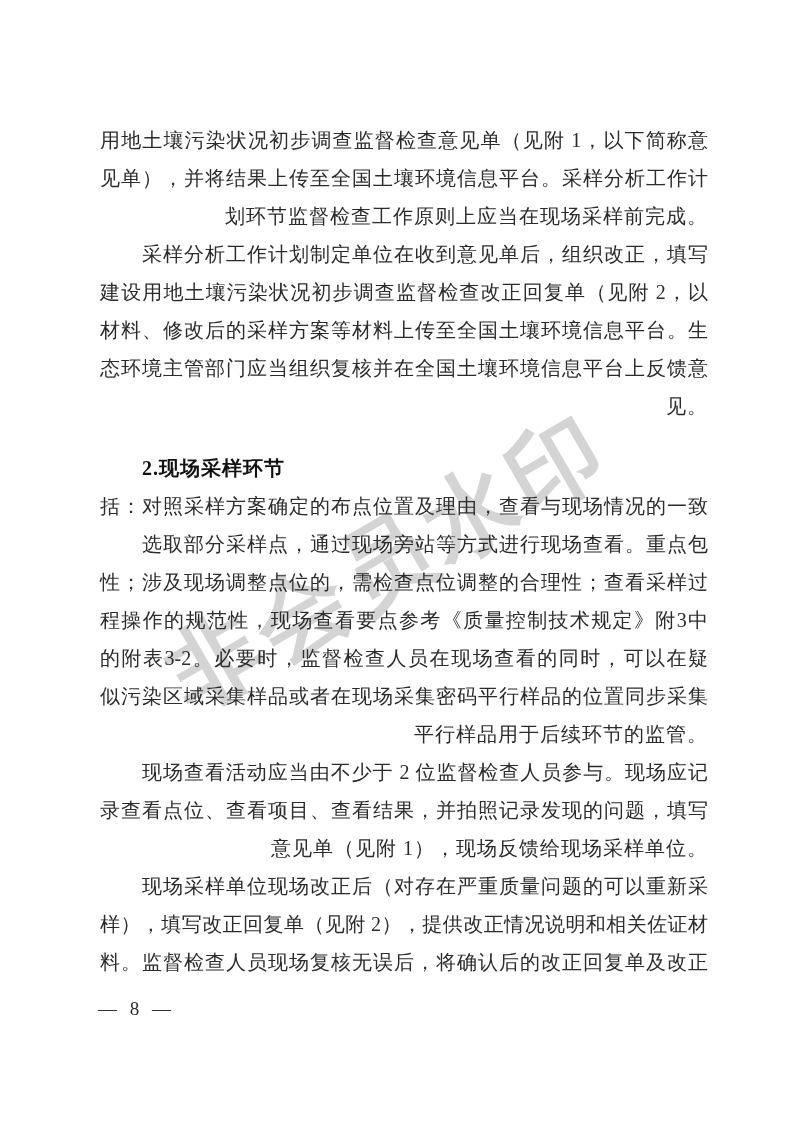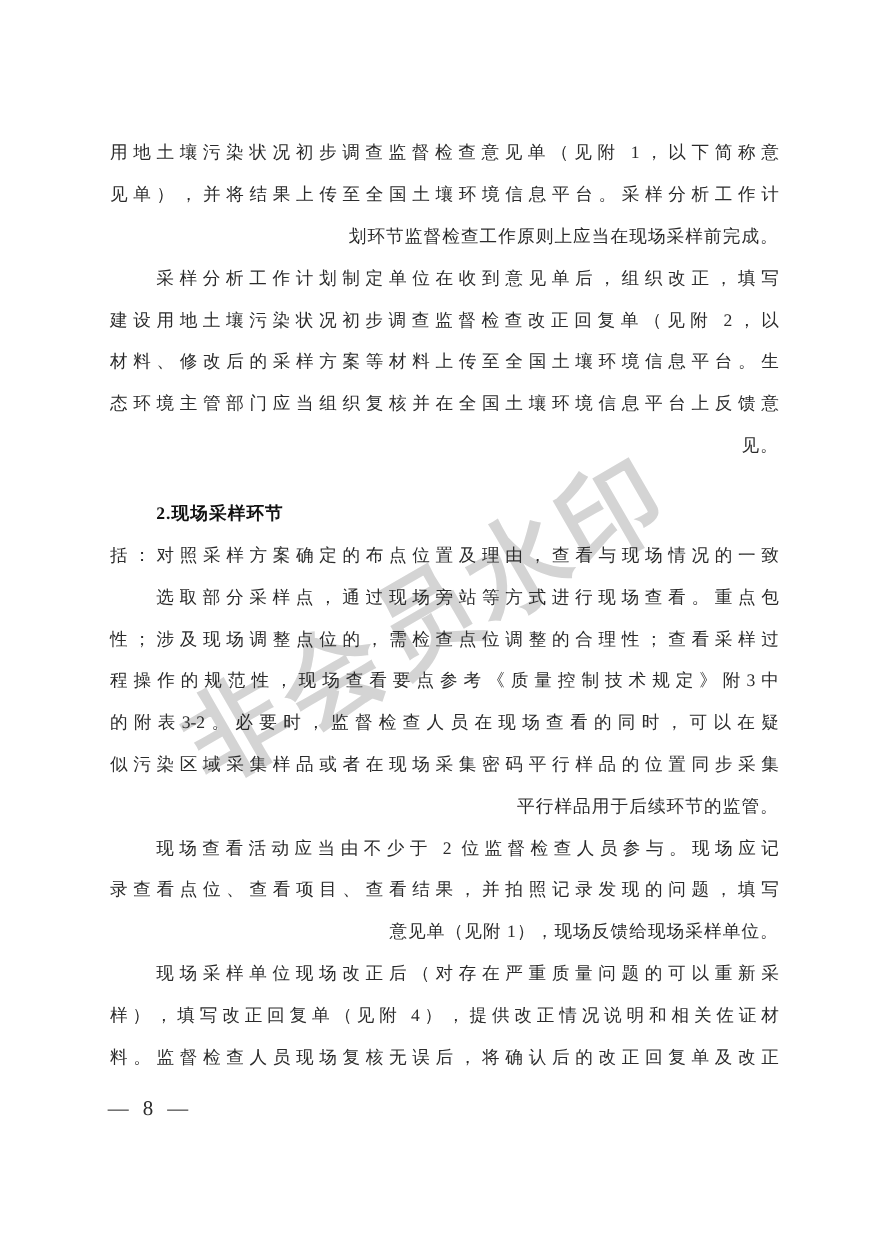--- a/index.html
+++ b/index.html
@@ -29,21 +29,21 @@
     z-index: 0;
     user-select: none;
   }
   .body-text {
     position: absolute;
     left: 100px;
     top: 121px;
     width: 608px;
     z-index: 1;
     color: #2b2b2b;
-    font-size: 16px;
+    font-size: 20px;
   }
   .line {
     line-height: 38px;
     height: 38px;
     white-space: normal;
     overflow: visible;
   }
   .line.j {
     text-align: justify;
     text-align-last: justify;
@@ -93,19 +93,19 @@
     <div class="line j ind">选取部分采样点，通过现场旁站等方式进行现场查看。重点包</div>
     <div class="line j">性；涉及现场调整点位的，需检查点位调整的合理性；查看采样过</div>
     <div class="line j">程操作的规范性，现场查看要点参考《质量控制技术规定》附3中</div>
     <div class="line j">的附表3-2。必要时，监督检查人员在现场查看的同时，可以在疑</div>
     <div class="line j">似污染区域采集样品或者在现场采集密码平行样品的位置同步采集</div>
     <div class="line end">平行样品用于后续环节的监管。</div>
     <div class="line j ind">现场查看活动应当由不少于 2 位监督检查人员参与。现场应记</div>
     <div class="line j">录查看点位、查看项目、查看结果，并拍照记录发现的问题，填写</div>
     <div class="line end">意见单（见附 1），现场反馈给现场采样单位。</div>
     <div class="line j ind">现场采样单位现场改正后（对存在严重质量问题的可以重新采</div>
-    <div class="line j">样），填写改正回复单（见附 4），提供改正情况说明和相关佐证材</div>
+    <div class="line j">样），填写改正回复单（见附 2），提供改正情况说明和相关佐证材</div>
     <div class="line j">料。监督检查人员现场复核无误后，将确认后的改正回复单及改正</div>
   </div>
 
   <div class="footer">— 8 —</div>
 
 </div>
 
 </body></html>

